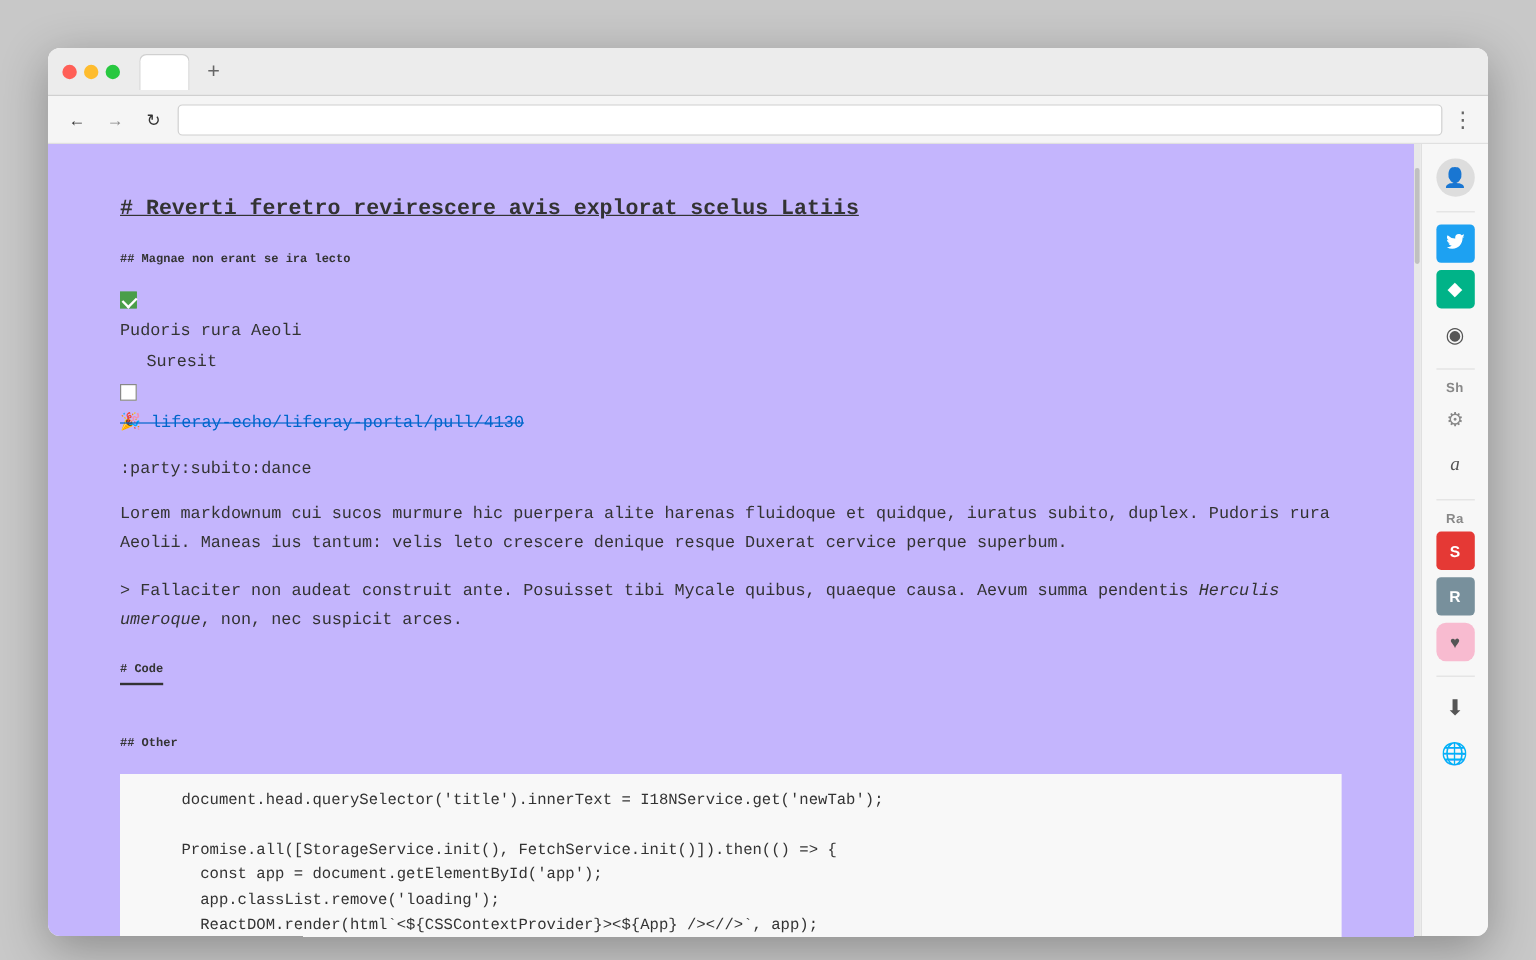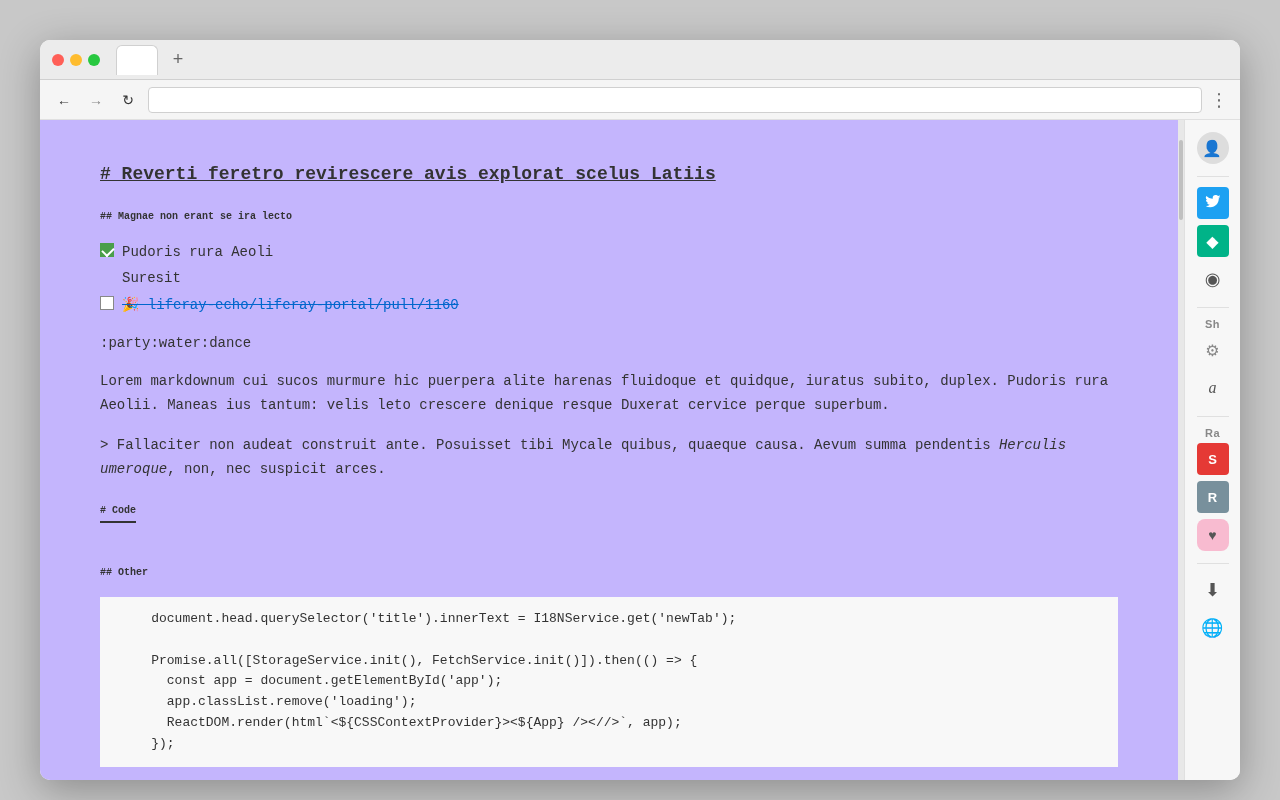--- a/index.html
+++ b/index.html
@@ -138,20 +138,21 @@
       font-weight: bold;
       margin-bottom: 16px;
       font-family: 'Courier New', Courier, monospace;
     }
 
     .checklist-item {
       display: flex;
       align-items: flex-start;
       margin-bottom: 4px;
       gap: 8px;
+      flex-direction: column;
     }
     .checkbox {
       width: 14px; height: 14px;
       border: 1px solid #888;
       background: #fff;
       flex-shrink: 0;
       margin-top: 2px;
     }
     .checkbox.checked {
       background: #4a9e4a;
@@ -298,24 +299,24 @@
       </div>
 
       
       <div class="checklist-item">
         <div class="checkbox checked"></div>
         <span class="checklist-label">Pudoris rura Aeoli</span>
       </div>
       <div class="checklist-indent">Suresit</div>
       <div class="checklist-item" style="margin-bottom:16px;">
         <div class="checkbox"></div>
-        <span class="checklist-label strikethrough link-blue">🎉 liferay-echo/liferay-portal/pull/1160</span>
-      </div>
-
-      <div class="md-emoji">:party:water:dance</div>
+        <span class="checklist-label strikethrough link-blue">🎉 liferay-echo/liferay-portal/pull/4130</span>
+      </div>
+
+      <div class="md-emoji">:party:subito:dance</div>
 
       <div class="md-para">Lorem markdownum cui sucos murmure hic puerpera alite harenas fluidoque et quidque, iuratus subito, duplex. Pudoris rura Aeolii. Maneas ius tantum: velis leto crescere denique resque Duxerat cervice perque superbum.</div>
 
       <div class="md-blockquote">
         &gt; Fallaciter non audeat construit ante. Posuisset tibi Mycale quibus, quaeque causa. Aevum summa pendentis <span class="italic">Herculis umeroque</span>, non, nec suspicit arces.
       </div>
 
       <div class="md-h2" style="border-bottom: 2px solid #333; display:inline-block; padding-bottom:2px; margin-bottom:20px;">
         <span># Code</span>
       </div>

